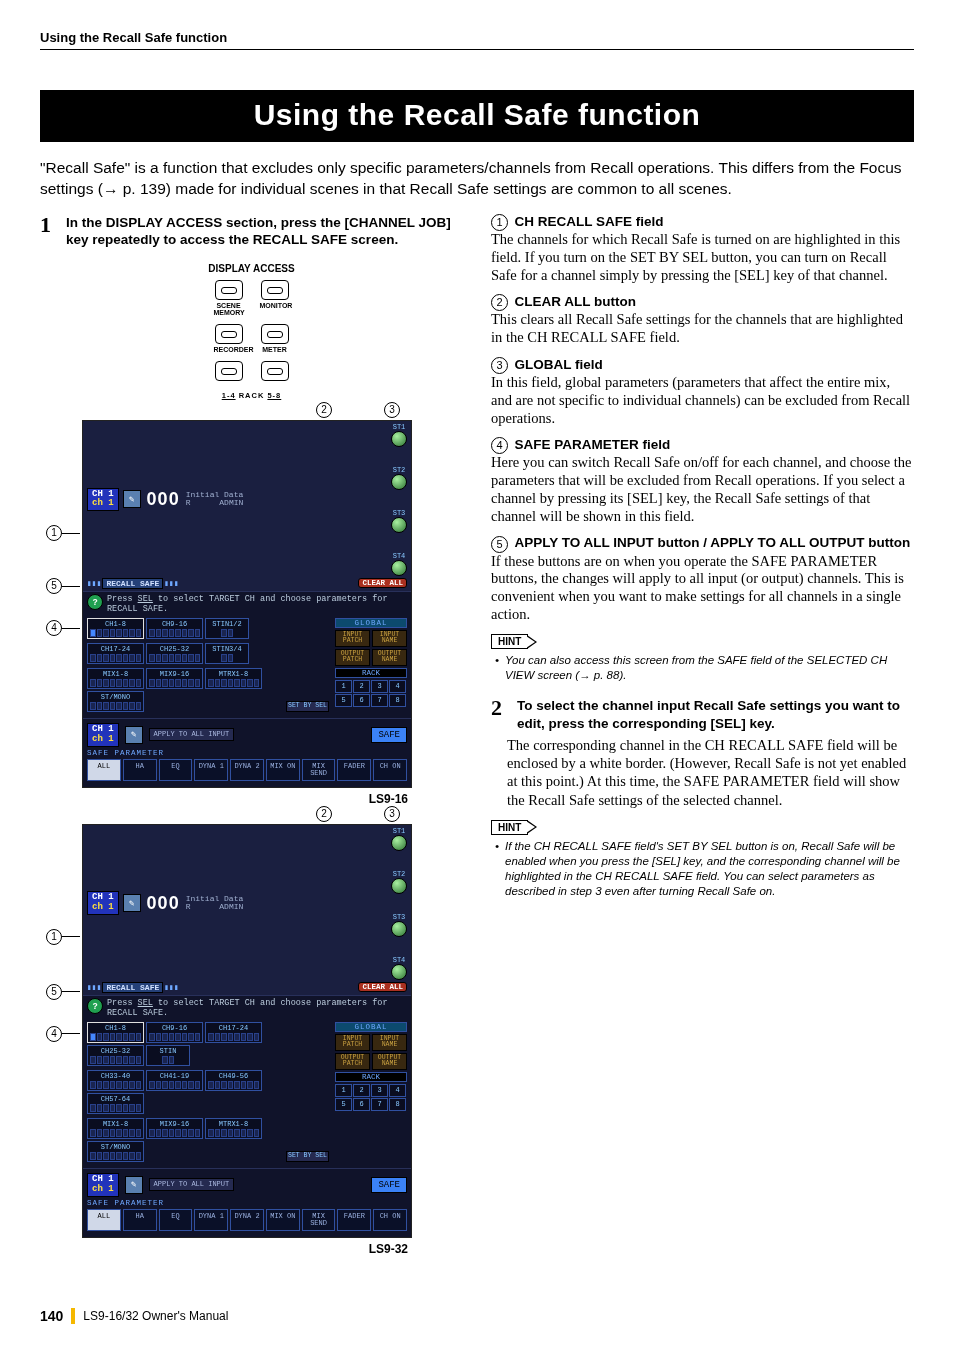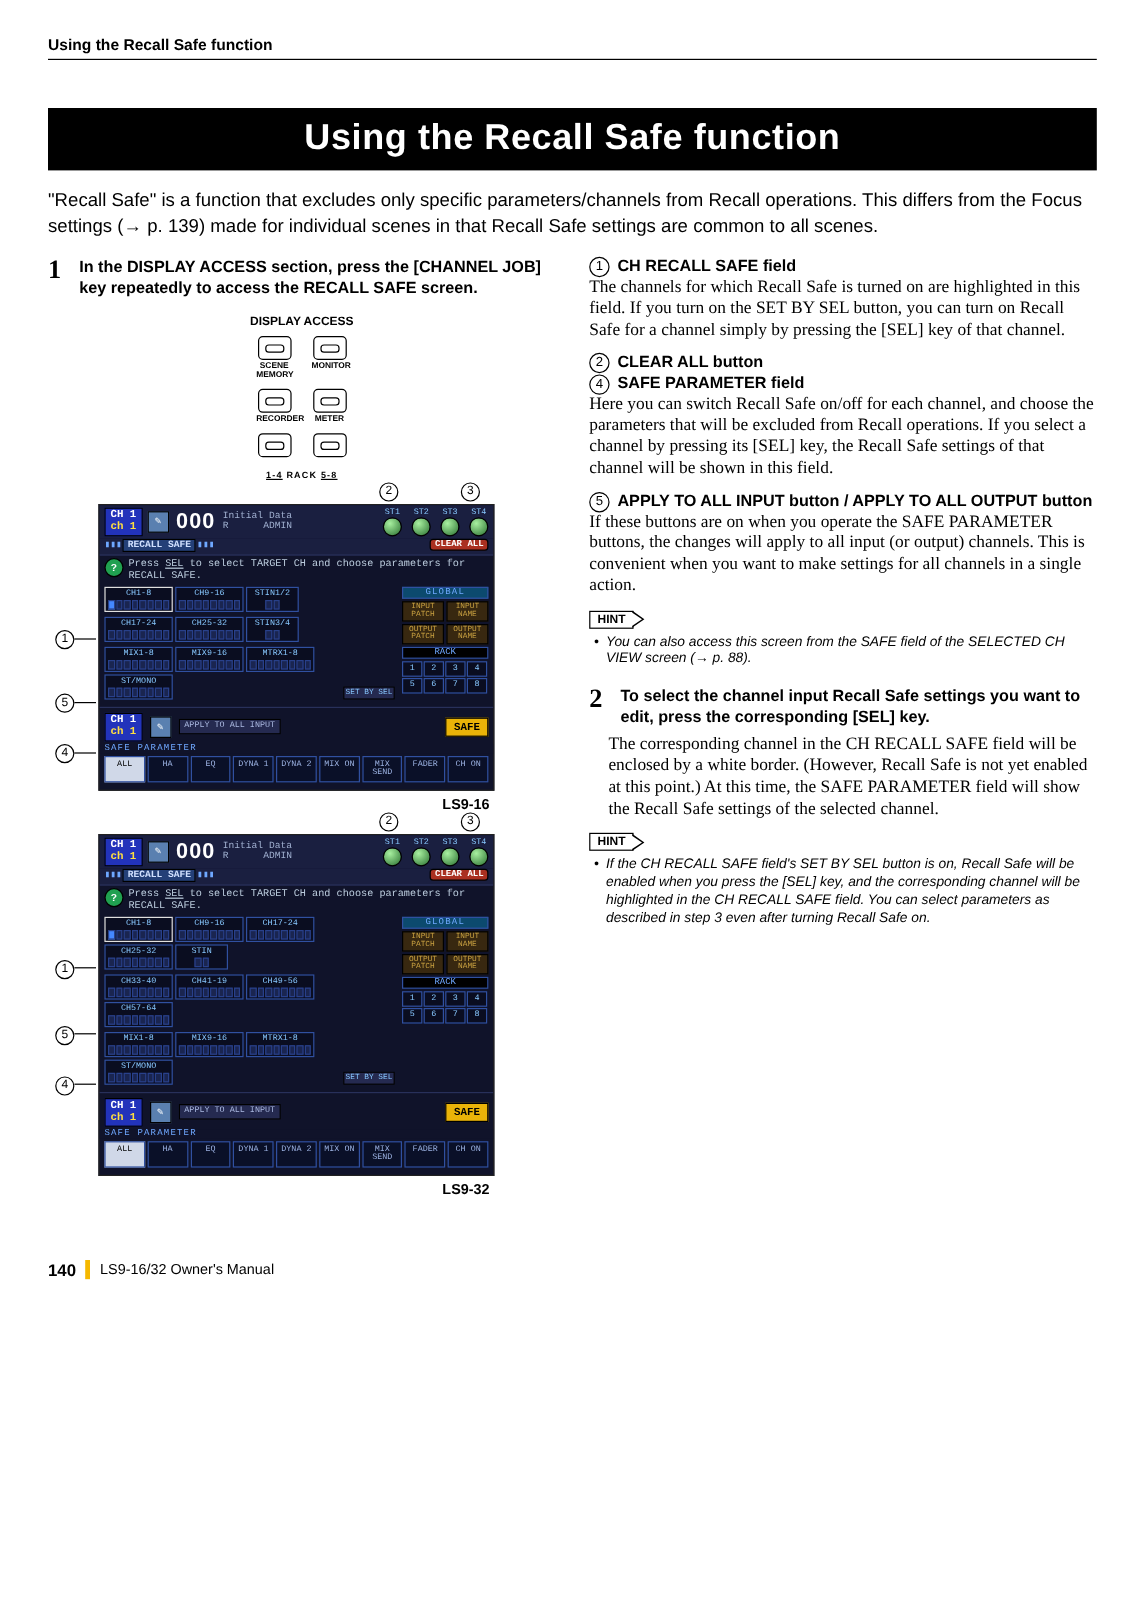--- a/index.html
+++ b/index.html
@@ -205,21 +205,21 @@
   .ch-box .bot{ color:#ffe040; }
   .pencil {
     width:16px; height:16px; background:#5a80b0; border:1px solid #000;
     display:flex; align-items:center; justify-content:center; color:#fff;
   }
   .scene-num {
     color:#fff; font-size:18px; font-weight:bold; font-family:Arial,sans-serif;
     letter-spacing:1px; margin-left:2px;
   }
   .scene-meta { color:#a0b0d0; font-size:8px; line-height:1; margin-left:2px; }
-  .st-knobs { display:flex; gap:8px; margin-left:auto; }
+  .st-knobs { display:flex; gap:19px; margin-left:auto;flex-direction:column; }
   .knob {
     display:flex; flex-direction:column; align-items:center; font-size:7px; color:#88c8ff;
   }
   .knob .k { width:14px; height:14px; border-radius:50%; background:radial-gradient(circle at 35% 30%, #a8f0a0, #2a7030); border:1px solid #000; }
   .tab-row {
     background:#1a1f40; display:flex; align-items:center; padding:0 4px 2px 4px;
     font-size:8px; color:#6fa8ff; border-bottom:1px solid #28305a;
   }
   .tab-row .blk { background:#244078; color:#d0e0ff; padding:0 3px; margin:0 1px; border:1px solid #000; font-weight:bold; font-size:8px;}
   .clear-all { margin-left:auto; background:#aa3020; color:#fff; padding:0 3px; font-size:7.5px; border:1px solid #000; font-weight:bold; border-radius:3px;}
@@ -269,21 +269,21 @@
   }
   .lower-sep { border-top:1px solid #28305a; margin:2px 0; }
   .lower {
     display:flex; align-items:center; gap:6px; padding:2px 4px;
   }
   .apply-all {
     background:#252a50; border:1px solid #000; font-size:7px; text-align:center;
     padding:2px 4px; line-height:1; color:#aab8e0;
   }
   .safe-btn {
-    margin-left:auto; background:#eab308; color:#000; font-weight:bold; font-size:9px;
+    margin-left:auto; background:#3b82f6; color:#000; font-weight:normal; font-size:9px;
     padding:2px 6px; border:1px solid #000;
   }
   .safe-param-lbl {
     font-size:7.5px; color:#6fa8ff; letter-spacing:1px; background:#10132a;
     padding:0 4px;
   }
   .param-row {
     display:flex; gap:2px; padding:2px 4px;
   }
   .pbtn {
@@ -867,20 +867,26 @@
 
   <div class="col-right">
     <div>
       <span class="circled">1</span>
       <span class="field-head">CH RECALL SAFE field</span>
       <div class="field-body">The channels for which Recall Safe is turned on are highlighted in this field. If you turn on the SET BY SEL button, you can turn on Recall Safe for a channel simply by pressing the [SEL] key of that channel.</div>
     </div>
     <div>
       <span class="circled">2</span>
       <span class="field-head">CLEAR ALL button</span>
+      <div class="field-body">This clears all Recall Safe settings for the channels that are highlighted in the CH RECALL SAFE field.</div>
+    </div>
+    <div>
+      <span class="circled">3</span>
+      <span class="field-head">GLOBAL field</span>
+      <div class="field-body">In this field, global parameters (parameters that affect the entire mix, and are not specific to individual channels) can be excluded from Recall operations.</div>
     </div>
     <div>
       <span class="circled">4</span>
       <span class="field-head">SAFE PARAMETER field</span>
       <div class="field-body">Here you can switch Recall Safe on/off for each channel, and choose the parameters that will be excluded from Recall operations. If you select a channel by pressing its [SEL] key, the Recall Safe settings of that channel will be shown in this field.</div>
     </div>
     <div>
       <span class="circled">5</span>
       <span class="field-head">APPLY TO ALL INPUT button / APPLY TO ALL OUTPUT button</span>
       <div class="field-body">If these buttons are on when you operate the SAFE PARAMETER buttons, the changes will apply to all input (or output) channels. This is convenient when you want to make settings for all channels in a single action.</div>

